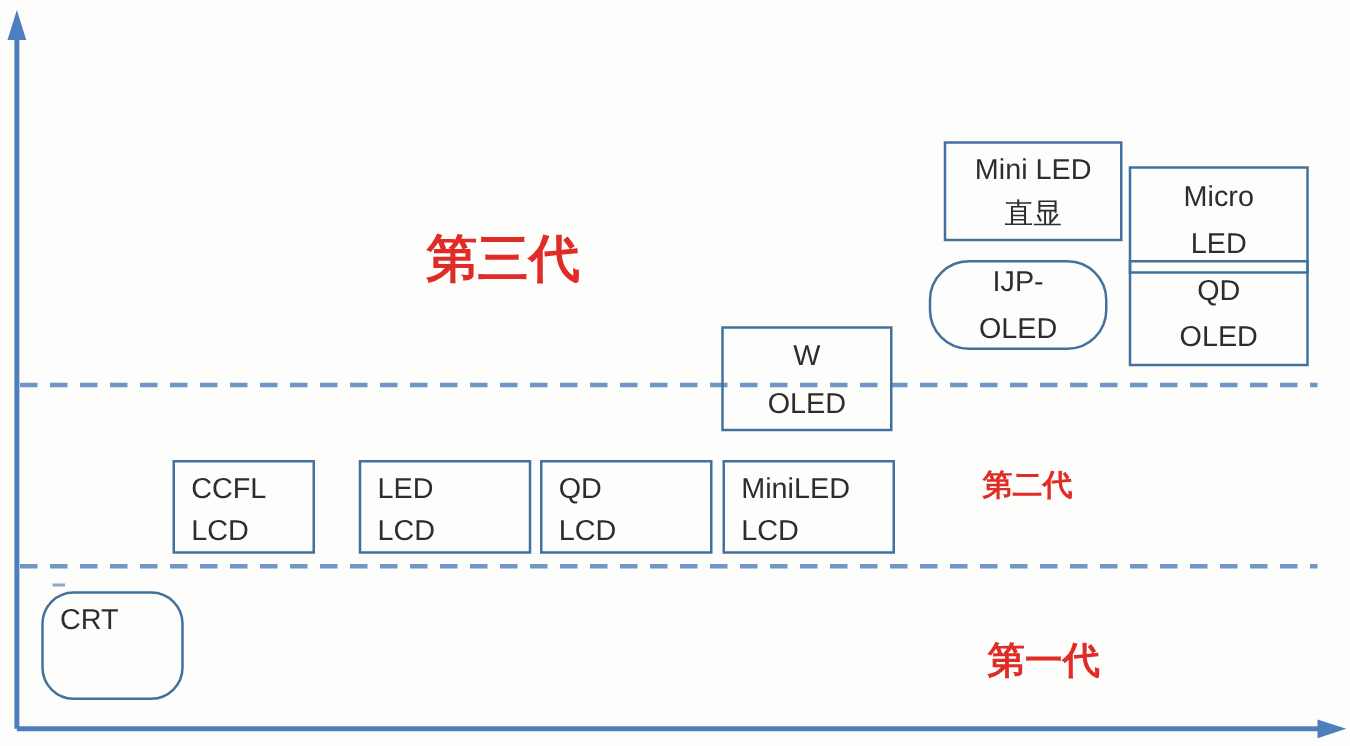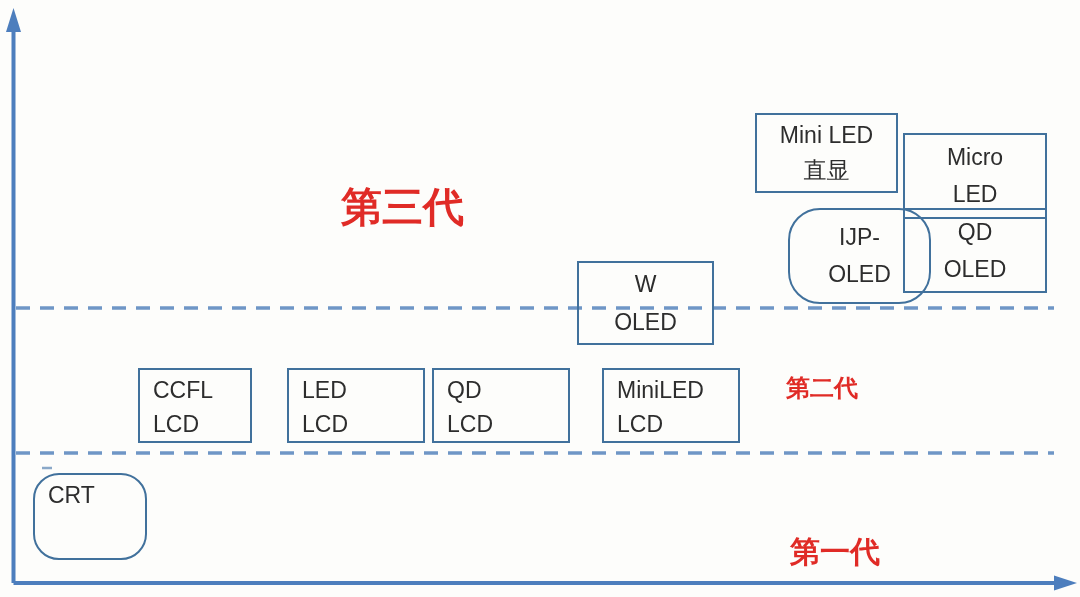--- a/index.html
+++ b/index.html
@@ -35,32 +35,32 @@
     text-align:right;
   }
   .gen-label{
     position:absolute;
     color:#e02b26;
     font-weight:bold;
     white-space:nowrap;
   }
   #gen3-label{left:341px;top:180px;font-size:41px;}
   #gen2-label{left:786px;top:372px;font-size:24px;}
-  #gen1-label{left:790px;top:532px;font-size:30px;}
+  #gen1-label{left:790px;top:508px;font-size:30px;}
 
   
   #box-crt        {left:33px; top:473px;width:114px;height:87px;border-radius:26px;}
   #box-ccfl-lcd   {left:138px;top:368px;width:114px;height:75px;}
   #box-led-lcd    {left:287px;top:368px;width:138px;height:75px;}
   #box-qd-lcd     {left:432px;top:368px;width:138px;height:75px;}
-  #box-miniled-lcd{left:578px;top:368px;width:138px;height:75px;margin-left:24px;}
+  #box-miniled-lcd{left:578px;top:368px;width:138px;height:75px;}
   #box-w-oled     {left:577px;top:261px;width:137px;height:84px;line-height:38px;}
   #box-miniled-direct{left:755px;top:113px;width:143px;height:80px;line-height:35px;}
   #box-micro-led  {left:903px;top:113px;width:144px;height:86px;line-height:37px;margin-top:20px;}
-  #box-ijp-oled   {left:788px;top:208px;width:143px;height:96px;line-height:37px;border-radius:32px;}
+  #box-ijp-oled   {left:743px;top:208px;width:143px;height:72px;line-height:37px;border-radius:32px;}
   #box-qd-oled    {left:903px;top:208px;width:144px;height:85px;line-height:37px;}
 </style>
 </head>
 <body>
 
 <div class="stage">
 
   <svg class="axes-svg" viewBox="0 0 1080 597" xmlns="http://www.w3.org/2000/svg">
 
     <line x1="16" y1="308" x2="1054" y2="308" stroke="#6f96c6" stroke-width="3.5" stroke-dasharray="14 10"></line>

